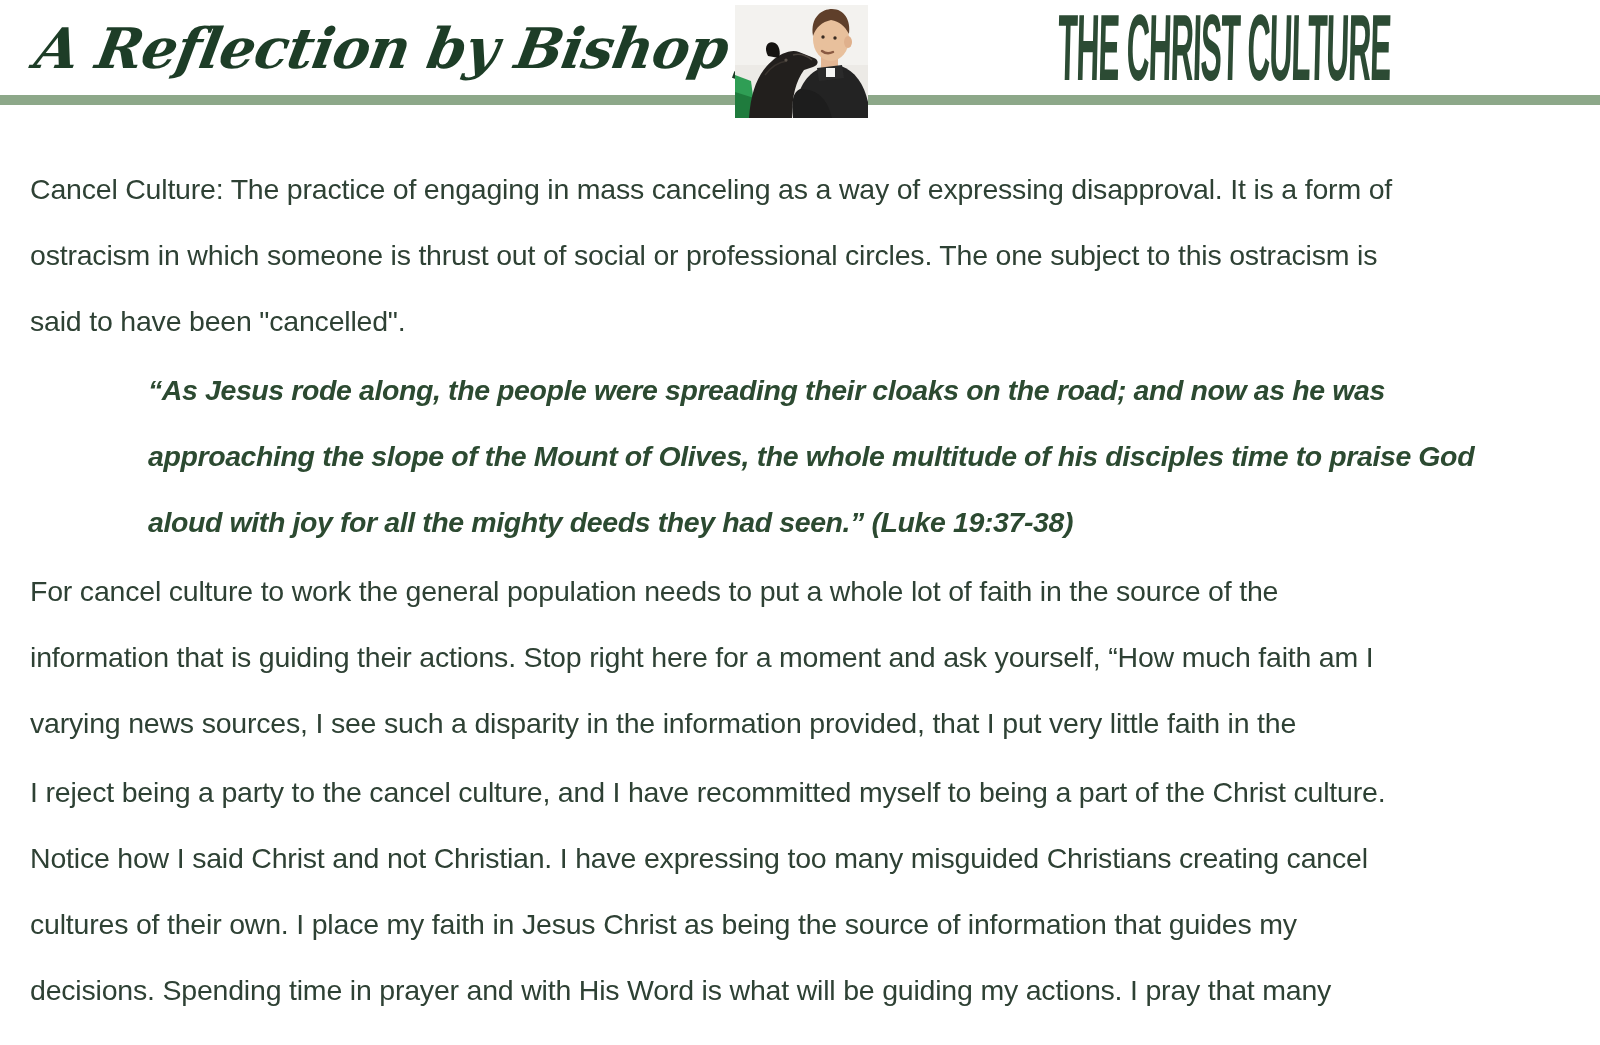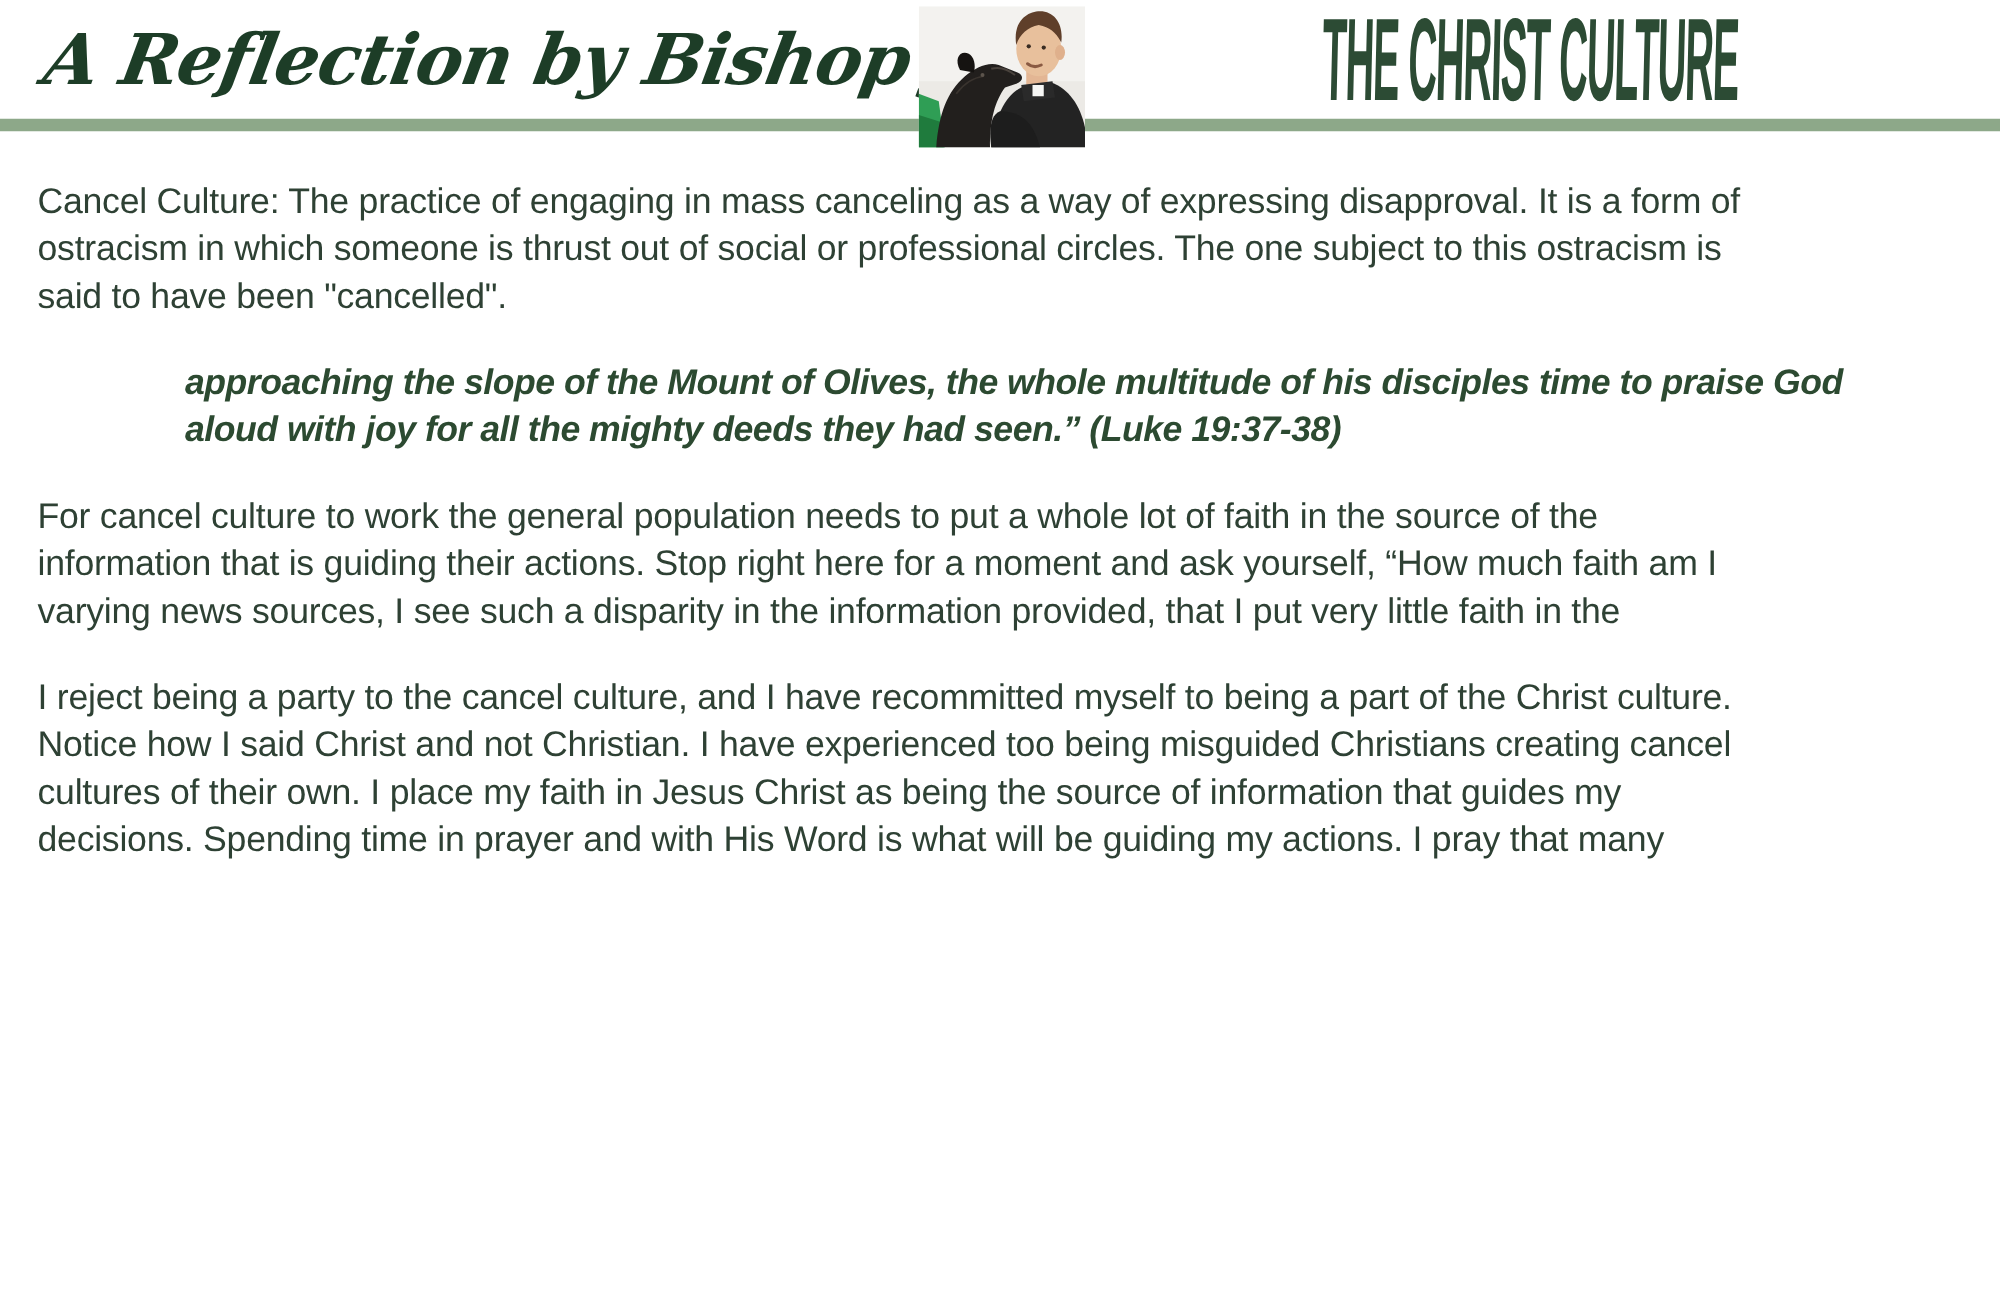--- a/index.html
+++ b/index.html
@@ -58,20 +58,21 @@
     position:absolute; top:118px; left:0; width:1600px;
     padding:24px 30px 0 30px;
     color:var(--body-text);
     font-size:28.5px;
   }
   .para{ margin-bottom:31px; }
   .para .line{
     line-height:38px;
     white-space:nowrap;
     letter-spacing:-0.2px;
+    margin-top:28px;
   }
   .para.quote{
     margin-left:118px;
     margin-bottom:31px;
     color:var(--quote-text);
     font-style:italic;
     font-weight:bold;
   }
   .para.quote .line{ letter-spacing:-0.4px; }
 </style>
@@ -125,29 +126,30 @@
   <div class="right-title">THE CHRIST CULTURE</div>
 </div>
 
 <div class="article">
   <div class="para body">
       <div class="line">Cancel Culture: The practice of engaging in mass canceling as a way of expressing disapproval. It is a form of</div>
       <div class="line">ostracism in which someone is thrust out of social or professional circles. The one subject to this ostracism is</div>
       <div class="line">said to have been "cancelled".</div>
     </div>
   <div class="para quote">
+      <div class="line">“As Jesus rode along, the people were spreading their cloaks on the road; and now as he was</div>
       <div class="line">approaching the slope of the Mount of Olives, the whole multitude of his disciples time to praise God</div>
       <div class="line">aloud with joy for all the mighty deeds they had seen.” (Luke 19:37-38)</div>
     </div>
   <div class="para quote">
     </div>
   <div class="para body">
       <div class="line">For cancel culture to work the general population needs to put a whole lot of faith in the source of the</div>
       <div class="line">information that is guiding their actions. Stop right here for a moment and ask yourself, “How much faith am I</div>
       <div class="line">varying news sources, I see such a disparity in the information provided, that I put very little faith in the</div>
     </div>
   <div class="para body">
       <div class="line">I reject being a party to the cancel culture, and I have recommitted myself to being a part of the Christ culture.</div>
-      <div class="line">Notice how I said Christ and not Christian. I have experienced too being misguided Christians creating cancel</div>
+      <div class="line">Notice how I said Christ and not Christian. I have expressing too many misguided Christians creating cancel</div>
       <div class="line">cultures of their own. I place my faith in Jesus Christ as being the source of information that guides my</div>
       <div class="line">decisions. Spending time in prayer and with His Word is what will be guiding my actions. I pray that many</div>
     </div>
 </div>
 
 </body></html>

